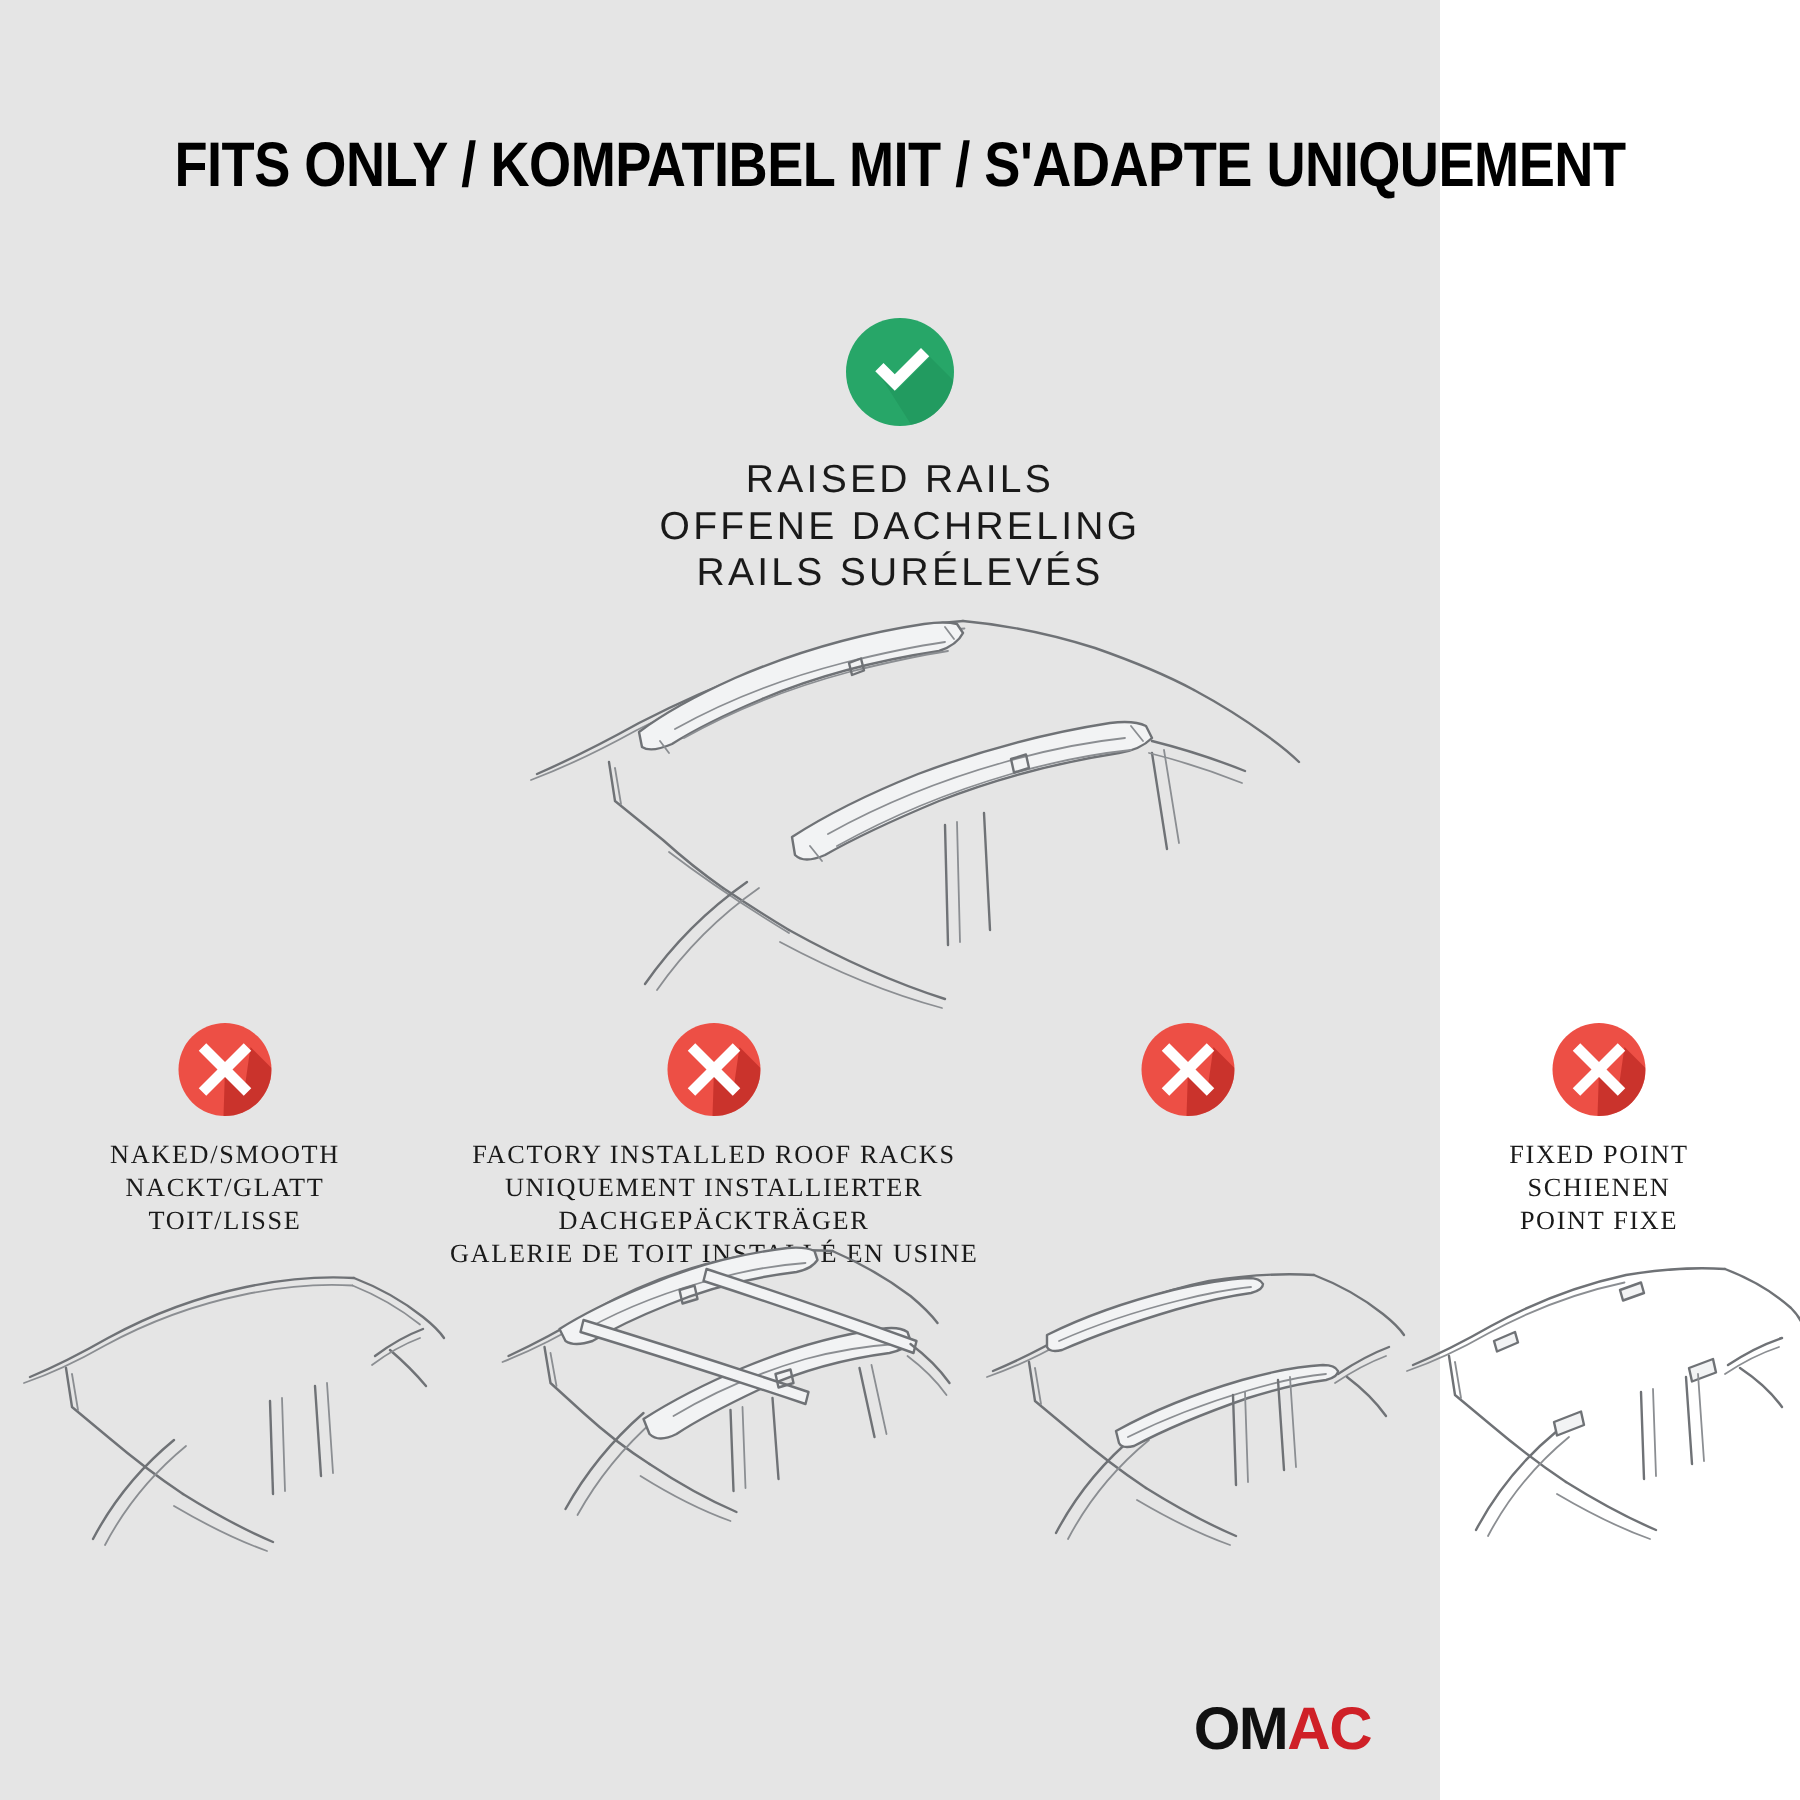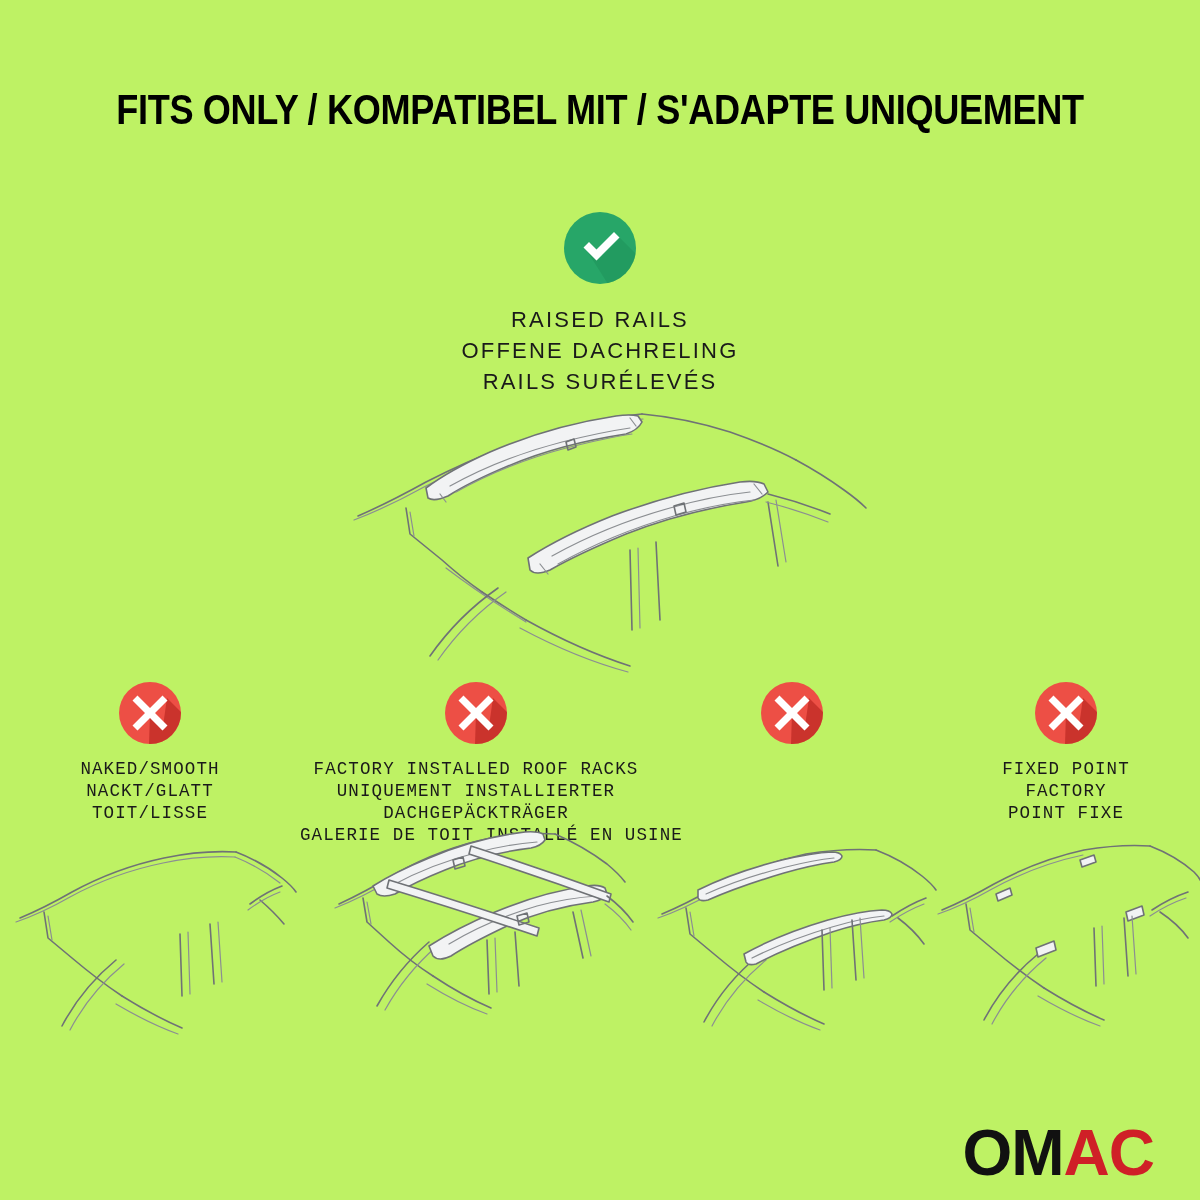--- a/index.html
+++ b/index.html
@@ -7,23 +7,23 @@
   html, body {
     width: 1200px;
     height: 1200px;
     background: #ffffff;
     font-family: "Liberation Sans", sans-serif;
     overflow: hidden;
   }
 
   #page {
     position: relative;
-    width: 1200px;
+    width: 960px;
     height: 1200px;
-    background: #bef264;
+    background: #e5e5e5;
   }
 
   
   .page-title {
     position: absolute;
     left: 0;
     top: 86px;
     width: 1200px;
     text-align: center;
     font-family: "Liberation Sans Narrow", "Liberation Sans", sans-serif;
@@ -61,21 +61,21 @@
   .badge-green-size { width: 72px; height: 72px; }
 
   .label-stack {
     font-family: "Liberation Sans", sans-serif;
     font-weight: 300;
     color: #1a1a1a;
     letter-spacing: 1.6px;
   }
   .approved-labels {
     margin-top: 20px;
-    font-size: 22px;
+    font-size: 26px;
     line-height: 31px;
     letter-spacing: 2.2px;
   }
   .approved-labels div { white-space: nowrap; }
 
   
   .hero-illustration {
     position: absolute;
     left: 330px;
     top: 398px;
@@ -102,42 +102,42 @@
 
   .badge-red-size { width: 62px; height: 62px; margin: 0 auto; }
 
   .col-labels {
     margin-top: 14px;
     font-size: 17.5px;
     line-height: 22px;
     letter-spacing: 1.1px;
     font-weight: 300;
     color: #1a1a1a;
-    font-family: Liberation Mono, monospace;
+    font-family: Liberation Serif, serif;
   }
   .col-labels div { white-space: nowrap; }
 
   .col-illustration {
     position: absolute;
     left: 50%;
     transform: translateX(-50%);
   }
   .col-0 .col-illustration { top: 156px; width: 292px; height: 190px; }
   .col-1 .col-illustration { top: 134px; width: 330px; height: 200px; }
   .col-2 .col-illustration { top: 156px; width: 292px; height: 188px; }
   .col-3 .col-illustration { top: 156px; width: 272px; height: 186px; }
 
   
   .logo {
     position: absolute;
     right: 46px;
     bottom: 18px;
     font-family: "Liberation Sans", sans-serif;
     font-weight: bold;
-    font-size: 64px;
+    font-size: 40px;
     letter-spacing: -1px;
     line-height: 58px;
     display: flex;
     align-items: baseline;
   }
   .logo .om { color: #111111; }
   .logo .ac { color: #cf2027; text-align: right; }
 
   svg { display: block; overflow: visible; }
   .ln { fill: none; stroke: #6f7276; stroke-width: 1.6; stroke-linecap: round; stroke-linejoin: round; }
@@ -342,21 +342,21 @@
 
     <div class="col col-3">
       <div class="badge red badge-red-size">
         <svg viewBox="0 0 62 62" width="62" height="62">
           <path d="M31 31 L44 44 L48 16 L62 30 L62 50 Q62 62 50 62 L30 62 Z" fill="#b3221c" opacity="0.6"></path>
           <path d="M18.5 13.5 L31 26 L43.5 13.5 L48.5 18.5 L36 31 L48.5 43.5 L43.5 48.5 L31 36 L18.5 48.5 L13.5 43.5 L26 31 L13.5 18.5 Z" fill="#ffffff"></path>
         </svg>
       </div>
       <div class="col-labels">
         <div>FIXED POINT</div>
-        <div>FACTORY</div>
+        <div>SCHIENEN</div>
         <div>POINT FIXE</div>
       </div>
       <div class="col-illustration">
         <svg viewBox="0 0 272 186" width="272" height="186">
           <path class="ln" d="M12 72 Q36 62 64 46 Q108 22 154 12 Q190 6 220 8"></path>
           <path class="ln-thin" d="M8 76 Q34 67 62 51 Q106 27 153 17"></path>
           <path class="ln" d="M220 8 Q246 18 264 34 Q270 40 272 46"></path>
           <path class="ln" d="M36 66 L40 92 L64 112 Q90 134 114 150"></path>
           <path class="ln-thin" d="M40 70 L44 94"></path>
           <path class="ln" d="M114 150 Q146 170 174 182"></path>

